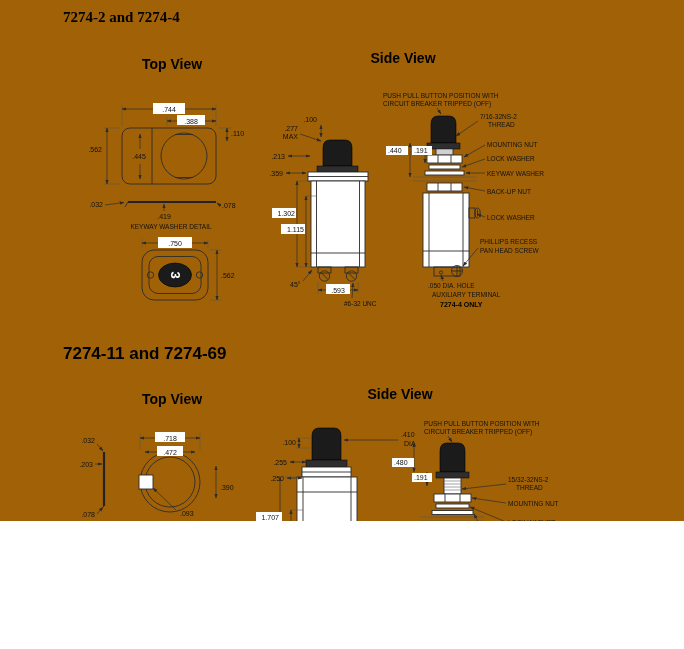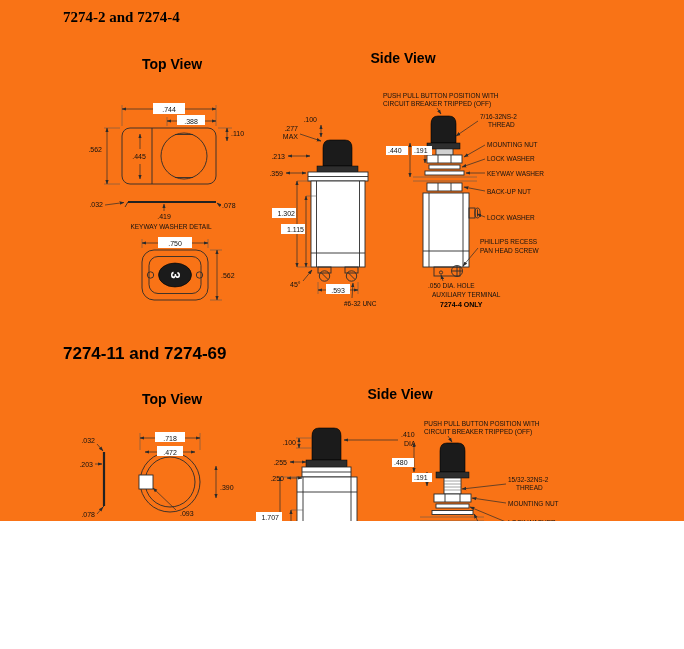--- a/index.html
+++ b/index.html
@@ -1,16 +1,16 @@
 <!DOCTYPE html>
 <html><head>
 <meta charset="utf-8">
 <style>
   html,body{margin:0;padding:0;background:#fff}
-  .page{position:relative;width:684px;height:521px;background:#f97316;overflow:hidden;
+  .page{position:relative;width:684px;height:521px;background:#a16207;overflow:hidden;
         font-family:"Liberation Sans",sans-serif}
   svg{display:block}
   .ln{stroke:#2b2b2b;stroke-width:.9;fill:none}
   .lnw{stroke:#2b2b2b;stroke-width:.9;fill:#fff}
   .lnthin{stroke:#555;stroke-width:.55;fill:none}
   .dimln{stroke:#2b2b2b;stroke-width:.7;fill:none}
   .lead{stroke:#2b2b2b;stroke-width:.7;fill:none}
   .dark{fill:#1b1b1b;stroke:#000;stroke-width:.6}
   .collar{fill:#2e2e2e;stroke:#000;stroke-width:.5}
   .mask{fill:#fff;stroke:none}

